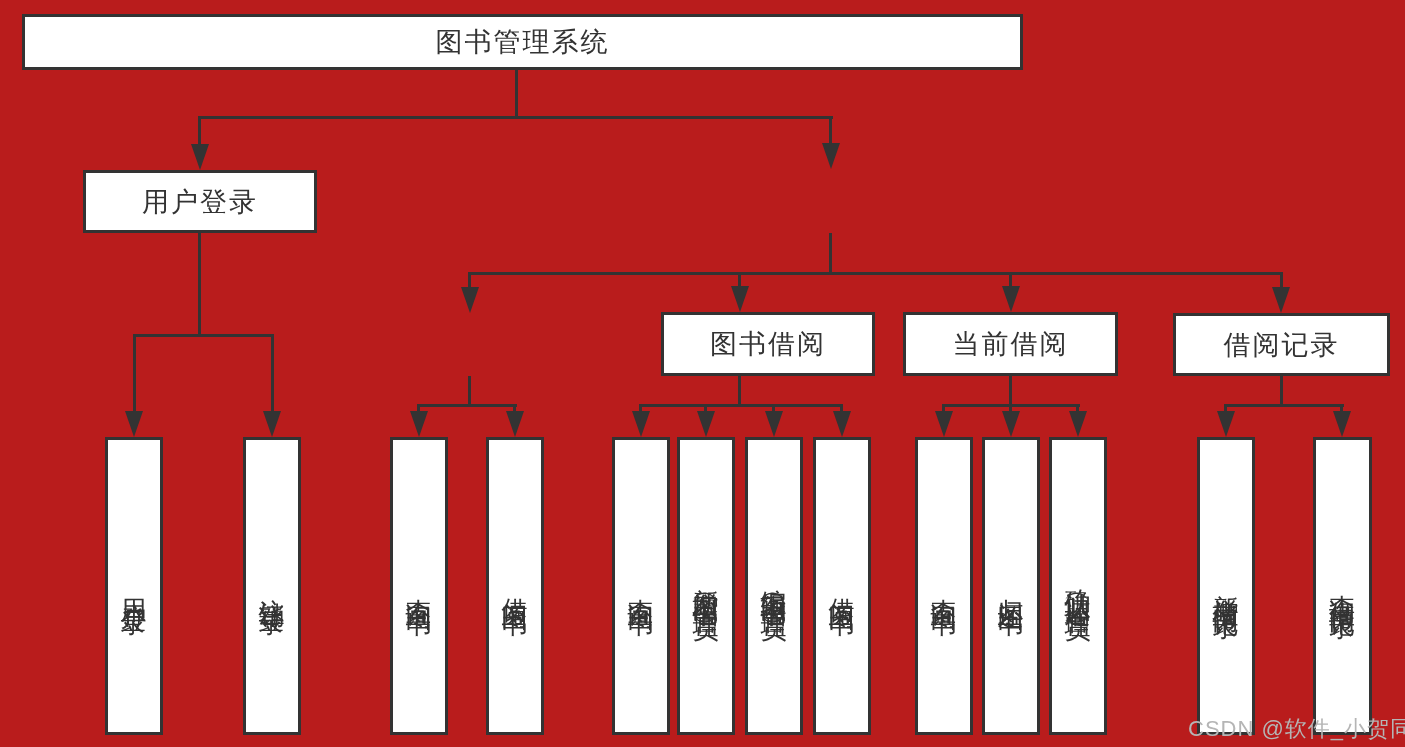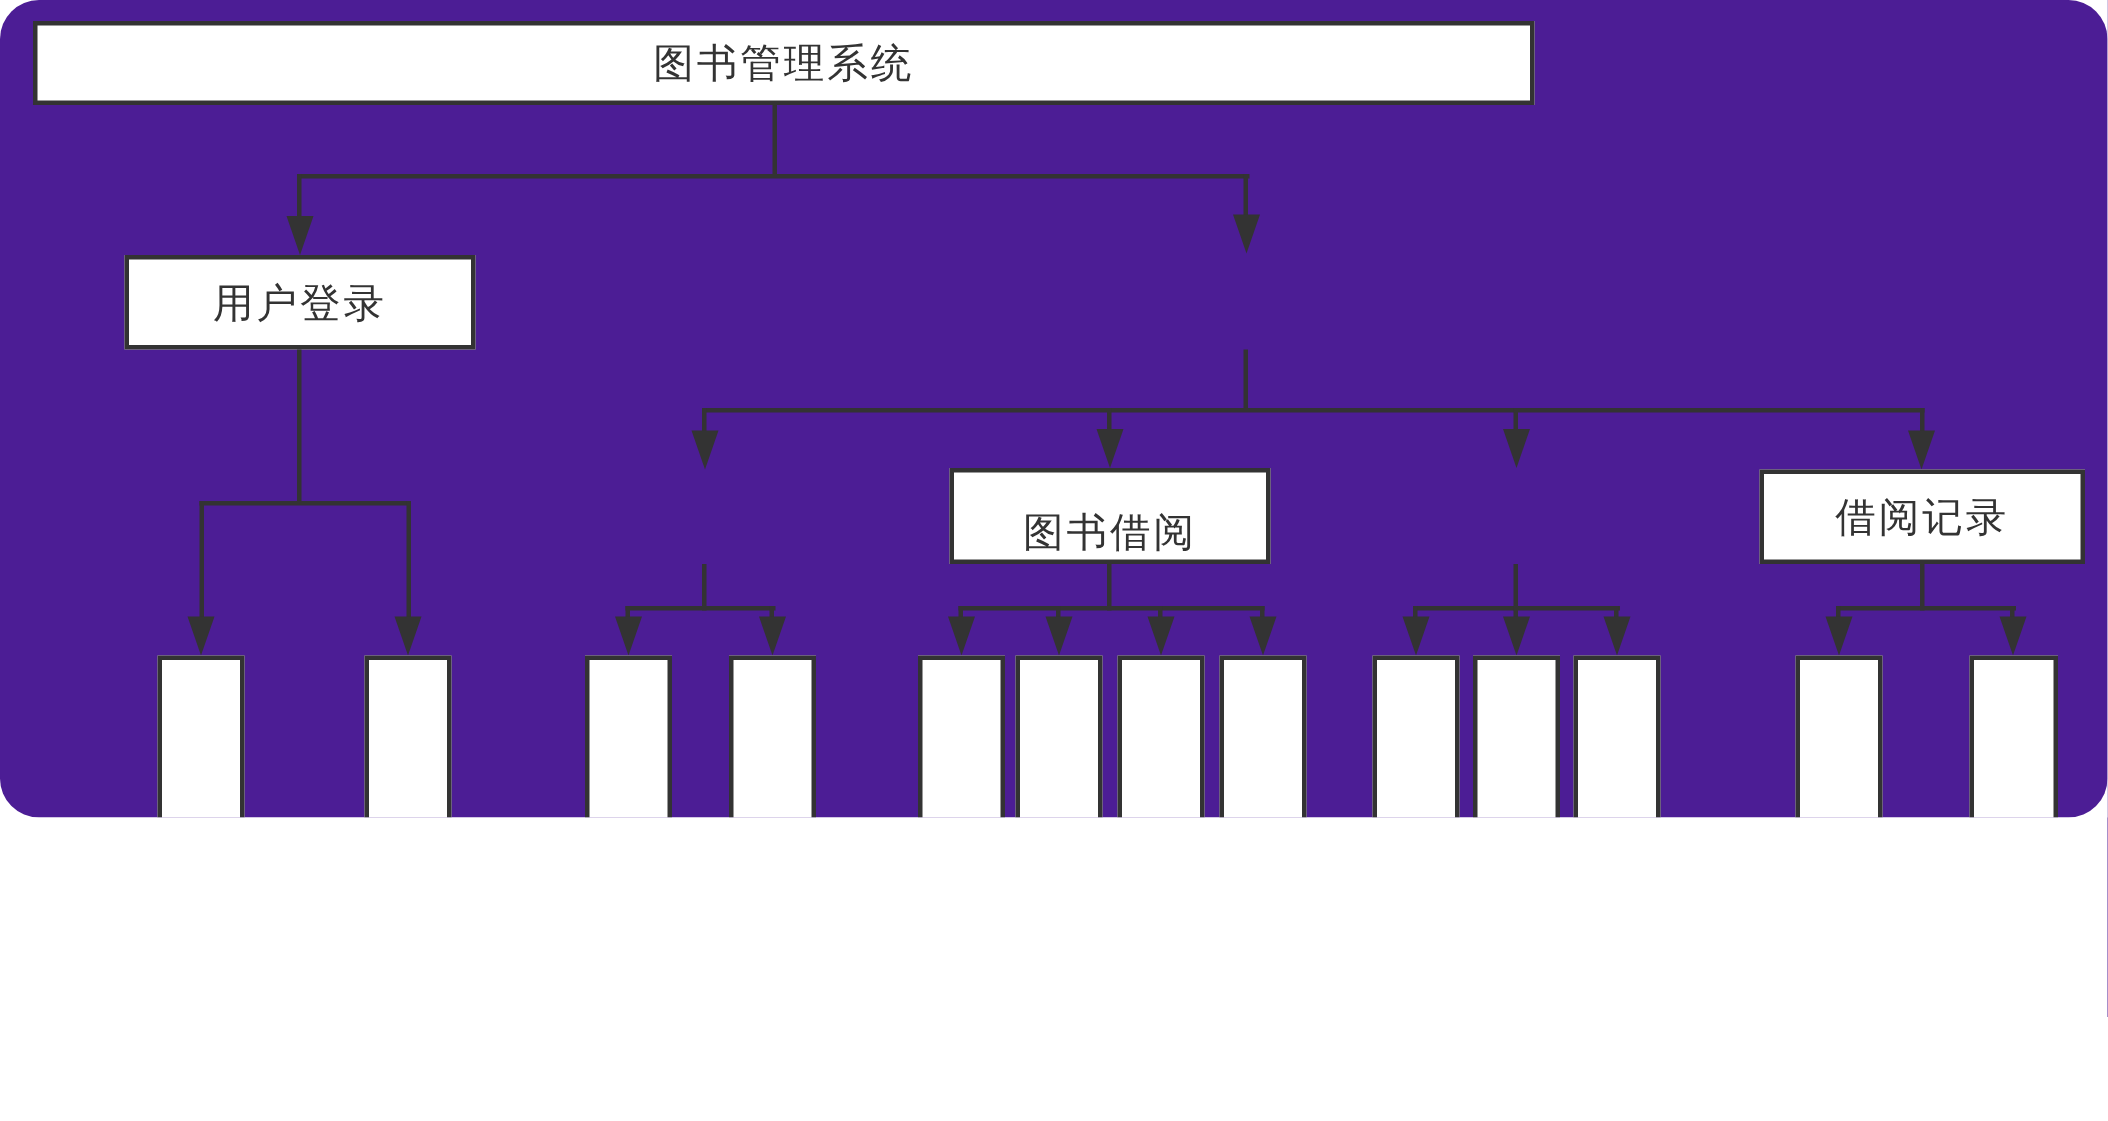--- a/index.html
+++ b/index.html
@@ -3,26 +3,25 @@
 <meta charset="utf-8">
 <style>
   html, body {
     margin: 0;
     padding: 0;
     background: #ffffff;
   }
   #stage {
     position: relative;
     width: 1405px;
-    height: 545px;
-    background: #4c1d95;
+    height: 747px;
+    background: #b91c1c;
     font-family: "Liberation Sans", "DejaVu Sans", sans-serif;
     color: #333333;
     overflow: hidden;
-    border-radius: 26px;
   }
   .box {
     position: absolute;
     box-sizing: border-box;
     border: 3px solid #333333;
     background: #ffffff;
     display: flex;
     align-items: center;
     justify-content: center;
     font-size: 27px;
@@ -109,22 +108,25 @@
   <div class="h-line" style="left:468px; top:272px; width:815px;"></div>
   <div class="v-line" style="left:468px; top:272px; height:16px;"></div>
   <div class="arrow-down" style="left:461px; top:287px;"></div>
   <div class="v-line" style="left:738px; top:272px; height:16px;"></div>
   <div class="arrow-down" style="left:731px; top:286px;"></div>
   <div class="v-line" style="left:1009px; top:272px; height:16px;"></div>
   <div class="arrow-down" style="left:1002px; top:286px;"></div>
   <div class="v-line" style="left:1280px; top:272px; height:16px;"></div>
   <div class="arrow-down" style="left:1272px; top:287px;"></div>
 
-  <div class="box" style="left:633px; top:312px; width:214px; height:64px;align-items:flex-end;">
+  <div class="box" style="left:661px; top:312px; width:214px; height:64px;">
     <span>图书借阅</span>
+  </div>
+  <div class="box" style="left:903px; top:312px; width:215px; height:64px;">
+    <span>当前借阅</span>
   </div>
   <div class="box" style="left:1173px; top:313px; width:217px; height:63px;">
     <span>借阅记录</span>
   </div>
 
   <div class="v-line" style="left:468px; top:376px; height:31px;"></div>
   <div class="h-line" style="left:417px; top:404px; width:100px;"></div>
   <div class="v-line" style="left:417px; top:404px; height:10px;"></div>
   <div class="arrow-down" style="left:410px; top:411px;"></div>
   <div class="v-line" style="left:513px; top:404px; height:10px;"></div>

